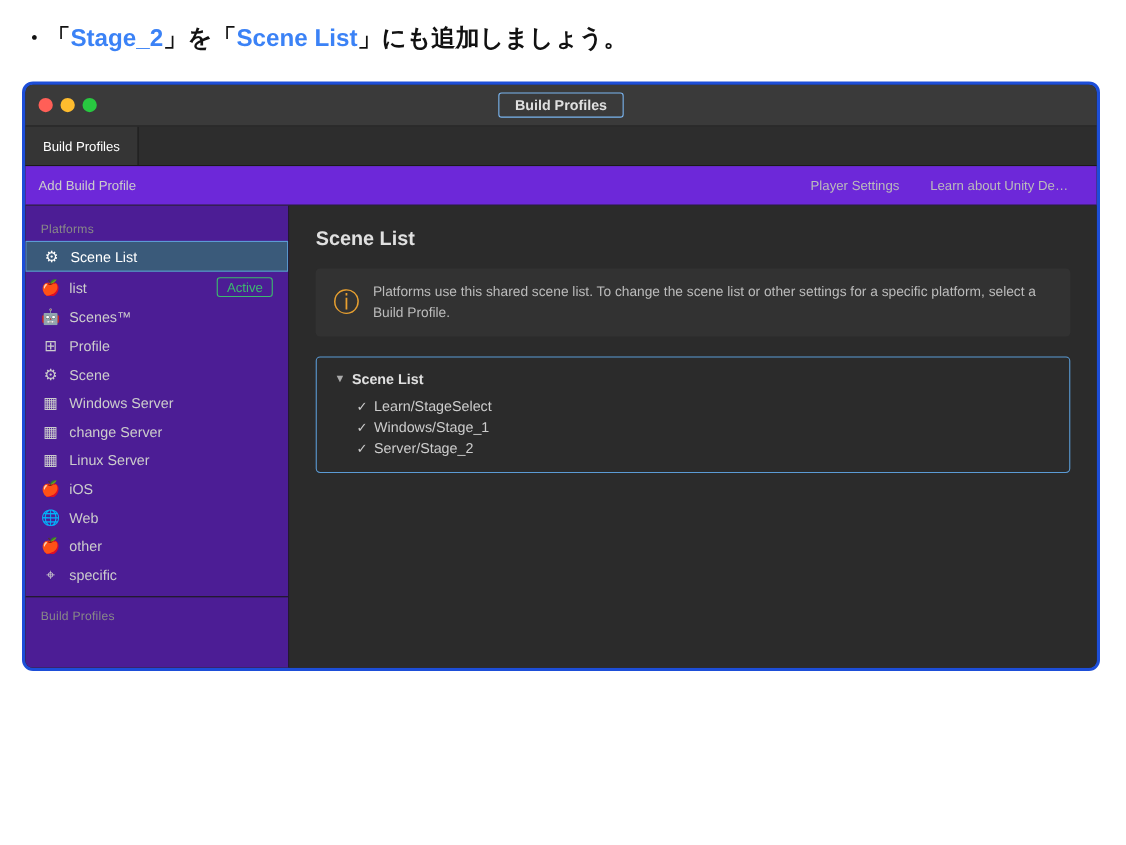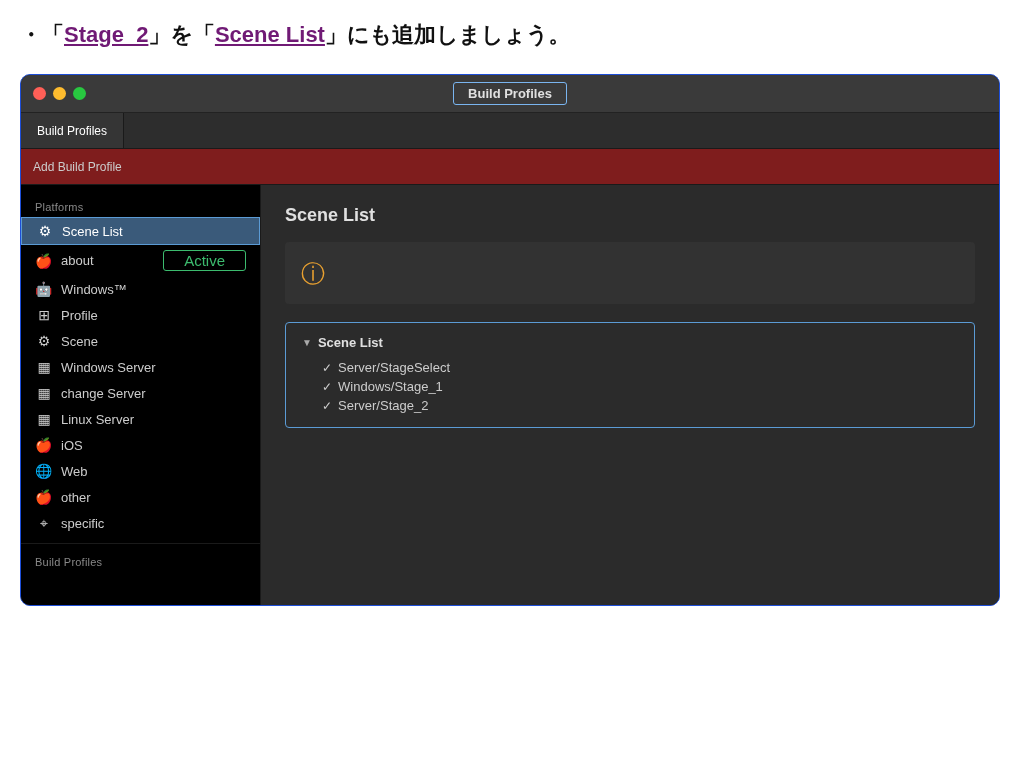--- a/index.html
+++ b/index.html
@@ -9,29 +9,28 @@
       padding: 20px;
     }
 
     .instruction-line {
       font-size: 22px;
       font-weight: bold;
       margin-bottom: 24px;
       color: #111;
     }
     .instruction-line .highlight {
-      color: #701a75;
-      text-decoration: underline;
+      color: #3b82f6;
     }
 
     .window-wrapper {
       width: 980px;
       border-radius: 10px;
       overflow: hidden;
-      border: 1px solid #1d4ed8;
+      border: 3px solid #1d4ed8;
       background: #2b2b2b;
     }
 
     
     .title-bar {
       background: #3a3a3a;
       height: 38px;
       display: flex;
       align-items: center;
       justify-content: center;
@@ -78,21 +77,21 @@
       cursor: pointer;
       border-right: 1px solid #1a1a1a;
     }
     .tab-item.active-tab {
       background: #353535;
       color: #fff;
     }
 
     
     .toolbar {
-      background: #7f1d1d;
+      background: #6d28d9;
       height: 36px;
       display: flex;
       align-items: center;
       border-bottom: 1px solid #1a1a1a;
       padding: 0 12px;
       justify-content: space-between;
     }
     .toolbar-left {
       color: #ccc;
       font-size: 12px;
@@ -113,21 +112,21 @@
     
     .main-content {
       display: flex;
       height: 420px;
       background: #2b2b2b;
     }
 
     
     .sidebar {
       width: 240px;
-      background: #000000;
+      background: #4c1d95;
       border-right: 1px solid #1a1a1a;
       padding: 10px 0;
       flex-shrink: 0;
       overflow-y: auto;
     }
     .sidebar-section-label {
       color: #888;
       font-size: 11px;
       padding: 6px 14px 4px;
       text-transform: none;
@@ -150,22 +149,22 @@
     }
     .sidebar-item .item-icon {
       font-size: 14px;
       width: 18px;
       text-align: center;
       flex-shrink: 0;
     }
     .active-badge {
       color: #3cbb6e;
       border: 1.5px solid #3cbb6e;
-      font-size: 15px;
-      padding: 1px 20px;
+      font-size: 12px;
+      padding: 1px 8px;
       border-radius: 3px;
       margin-left: auto;
     }
 
     
     .right-panel {
       flex: 1;
       background: #2b2b2b;
       padding: 20px 24px;
       overflow-y: auto;
@@ -256,41 +255,45 @@
   </div>
 
   <div class="tab-bar">
     <div class="tab-item active-tab">
       <span>Build Profiles</span>
     </div>
   </div>
 
   <div class="toolbar">
     <div class="toolbar-left">Add Build Profile</div>
+    <div class="toolbar-right">
+      <button class="toolbar-btn">Player Settings</button>
+      <button class="toolbar-btn">Learn about Unity De…</button>
+    </div>
   </div>
 
   <div class="main-content">
 
     <div class="sidebar">
       <div class="sidebar-section-label">Platforms</div>
 
       <div class="sidebar-item selected">
         <span class="item-icon">⚙</span>
         <span>Scene List</span>
       </div>
 
       <div class="sidebar-item">
         <span class="item-icon">🍎</span>
-        <span>about</span>
+        <span>list</span>
         <span class="active-badge">Active</span>
       </div>
 
       <div class="sidebar-item">
         <span class="item-icon">🤖</span>
-        <span>Windows™</span>
+        <span>Scenes™</span>
       </div>
 
       <div class="sidebar-item">
         <span class="item-icon">⊞</span>
         <span>Profile</span>
       </div>
 
       <div class="sidebar-item">
         <span class="item-icon">⚙</span>
         <span>Scene</span>
@@ -334,30 +337,31 @@
       <div class="sidebar-bottom">
         <div class="sidebar-section-label">Build Profiles</div>
       </div>
     </div>
 
     <div class="right-panel">
       <div class="panel-title">Scene List</div>
 
       <div class="info-box">
         <span class="info-icon">ⓘ</span>
+        <span>Platforms use this shared scene list. To change the scene list or other settings for a specific platform, select a Build Profile.</span>
       </div>
 
       <div class="scene-list-box">
         <div class="scene-list-header">
           <span class="triangle">▼</span>
           <span>Scene List</span>
         </div>
         <div class="scene-list-item">
           <span class="checkmark">✓</span>
-          <span>Server/StageSelect</span>
+          <span>Learn/StageSelect</span>
         </div>
         <div class="scene-list-item">
           <span class="checkmark">✓</span>
           <span>Windows/Stage_1</span>
         </div>
         <div class="scene-list-item">
           <span class="checkmark">✓</span>
           <span>Server/Stage_2</span>
         </div>
       </div>

